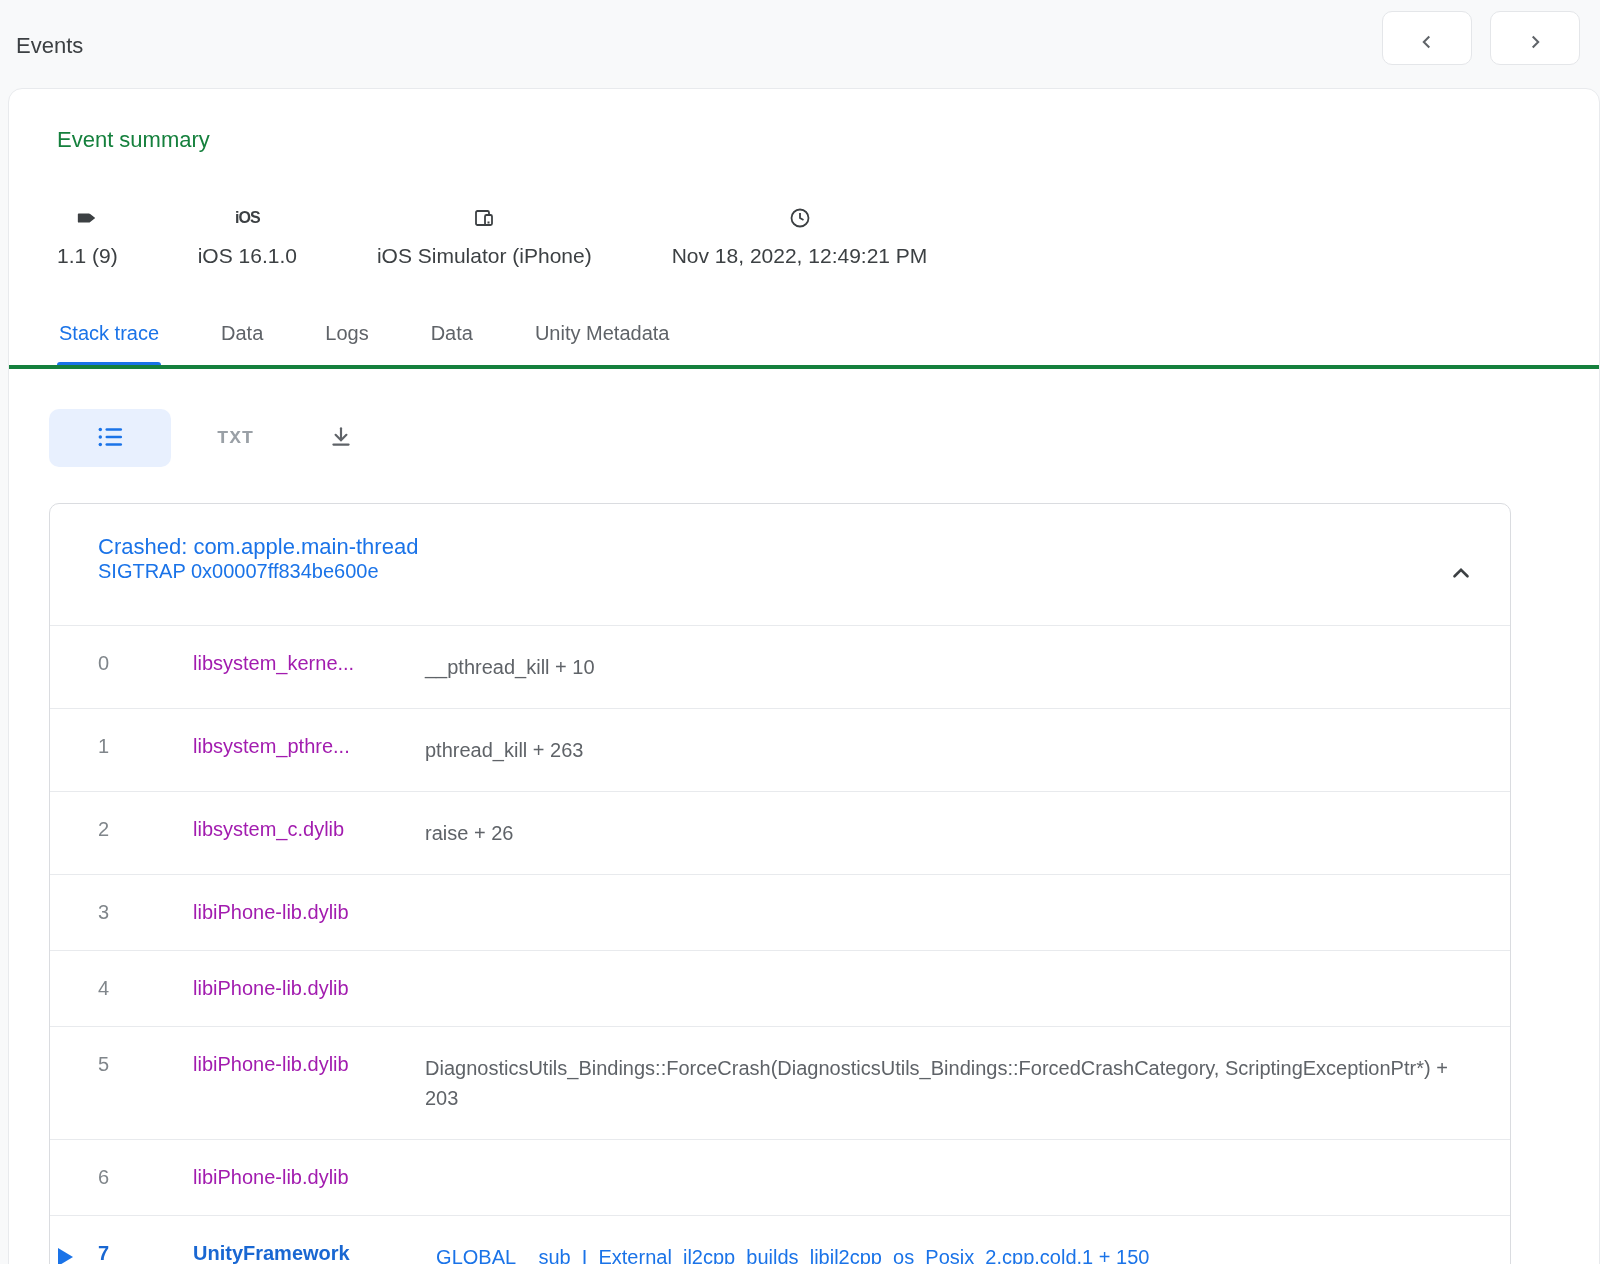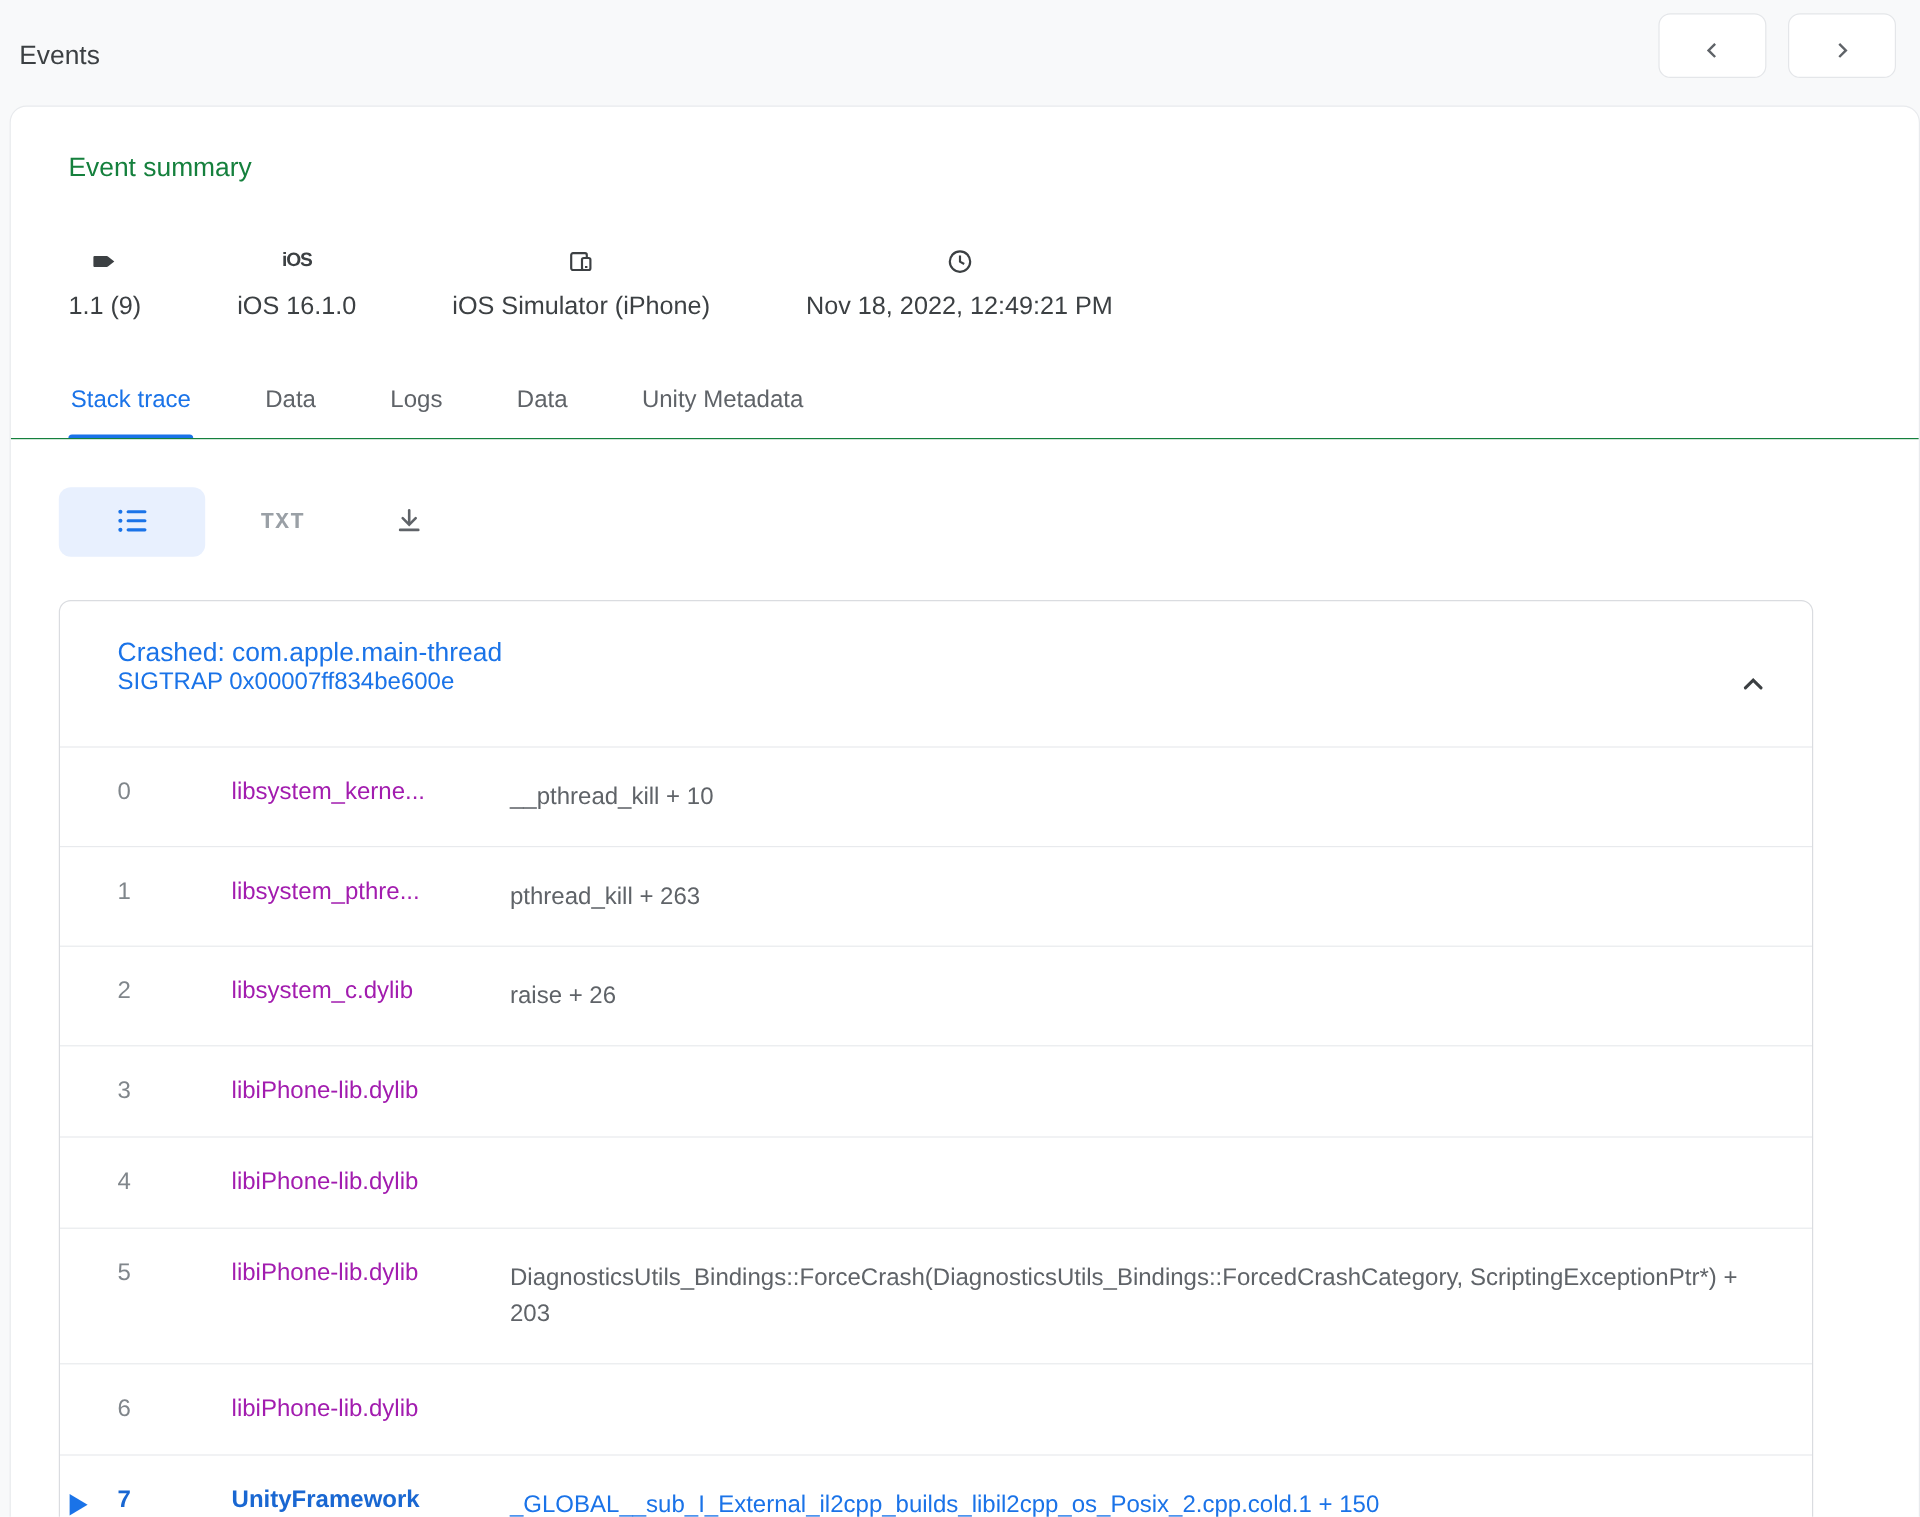--- a/index.html
+++ b/index.html
@@ -55,21 +55,21 @@
   }
   .meta-item { display:flex; align-items:center; gap:13px; white-space:nowrap;flex-direction:column; }
   .meta-icon { display:inline-flex; align-items:center; justify-content:center; width:26px; height:26px; }
   .ios-glyph { font-weight:700; font-size:16px; letter-spacing:-1px; color:#3c4043; }
 
   
   .tabs {
     display:flex; gap:58px;
     padding:0 48px;
     margin-top:42px;
-    border-bottom:1px solid #15803d;
+    border-bottom:4px solid #15803d;
   }
   .tab {
     font-size:20px; color:#5f6368; font-weight:400;
     padding:12px 2px 20px 2px;
     position:relative;
     cursor:pointer;
     white-space:nowrap;
   }
   .tab.active { color:#1a73e8; font-weight:500; }
   .tab.active::after {

